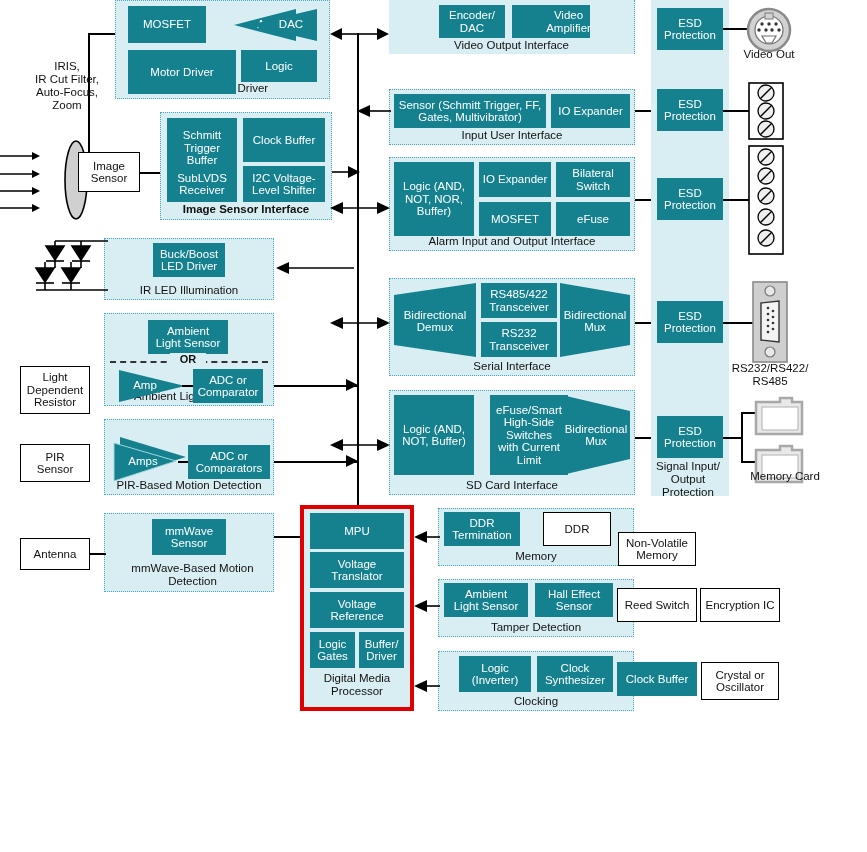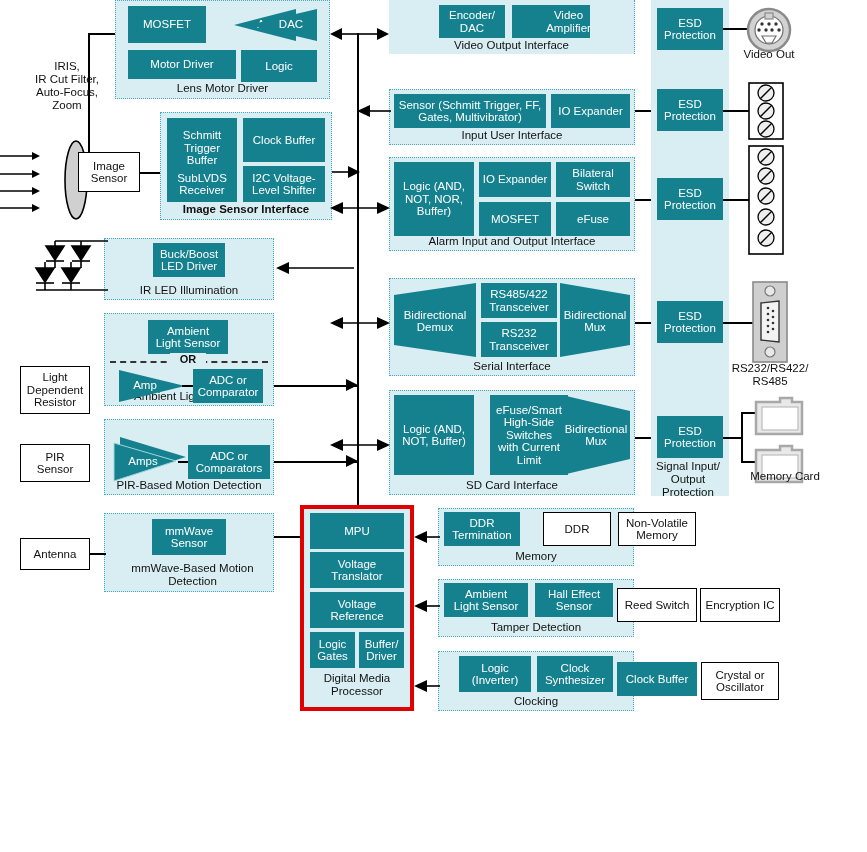--- a/index.html
+++ b/index.html
@@ -75,21 +75,21 @@
   <svg style="position:absolute;left:234px;top:9px;width:62px;height:32px;">
     <polygon points="0,16 62,0 62,32" fill="#15818f"></polygon>
   </svg>
   <div class="tri-label" style="left:244px;top:18px;width:50px;">Amp</div>
 
   <svg style="position:absolute;left:249px;top:9px;width:68px;height:32px;">
     <polygon points="0,16 68,0 68,32" fill="#15818f"></polygon>
   </svg>
   <div class="tri-label" style="left:262px;top:18px;width:58px;">DAC</div>
 
-  <div class="blk" style="left:128px;top:50px;width:108px;height:29px;">Motor Driver</div>
+  <div class="blk" style="left:128px;top:50px;width:108px;height:44px;">Motor Driver</div>
   <div class="blk" style="left:241px;top:50px;width:76px;height:32px;">Logic</div>
 
   <svg style="position:absolute;left:330px;top:26px;width:28px;height:16px;">
     <line x1="28" y1="8" x2="8" y2="8" stroke="#000" stroke-width="1.6"></line>
     <polygon points="0,8 12,2 12,14" fill="#000"></polygon>
   </svg>
   <svg style="position:absolute;left:357px;top:26px;width:32px;height:16px;">
     <line x1="0" y1="8" x2="22" y2="8" stroke="#000" stroke-width="1.6"></line>
     <polygon points="32,8 20,2 20,14" fill="#000"></polygon>
   </svg>
@@ -353,21 +353,21 @@
   </div>
 
   <div class="grp" style="left:438px;top:508px;width:196px;height:58px;">
     <div class="grp-label" style="bottom:3px;">Memory</div>
   </div>
   <div class="blk" style="left:444px;top:512px;width:76px;height:34px;flex-direction:column;">
     <span>DDR</span>
     <span>Termination</span>
   </div>
   <div class="wblk" style="left:543px;top:512px;width:68px;height:34px;">DDR</div>
-  <div class="wblk" style="left:618px;top:512px;width:78px;height:34px;flex-direction:column;border-color:#000;">
+  <div class="wblk" style="left:618px;top:532px;width:78px;height:34px;flex-direction:column;border-color:#000;">
     <span>Non-Volatile</span>
     <span>Memory</span>
   </div>
   <svg style="position:absolute;left:414px;top:529px;width:26px;height:16px;">
     <line x1="26" y1="8" x2="10" y2="8" stroke="#000" stroke-width="1.6"></line>
     <polygon points="0,8 13,2 13,14" fill="#000"></polygon>
   </svg>
 
   <div class="grp" style="left:438px;top:579px;width:196px;height:58px;">
     <div class="grp-label" style="bottom:3px;">Tamper Detection</div>

